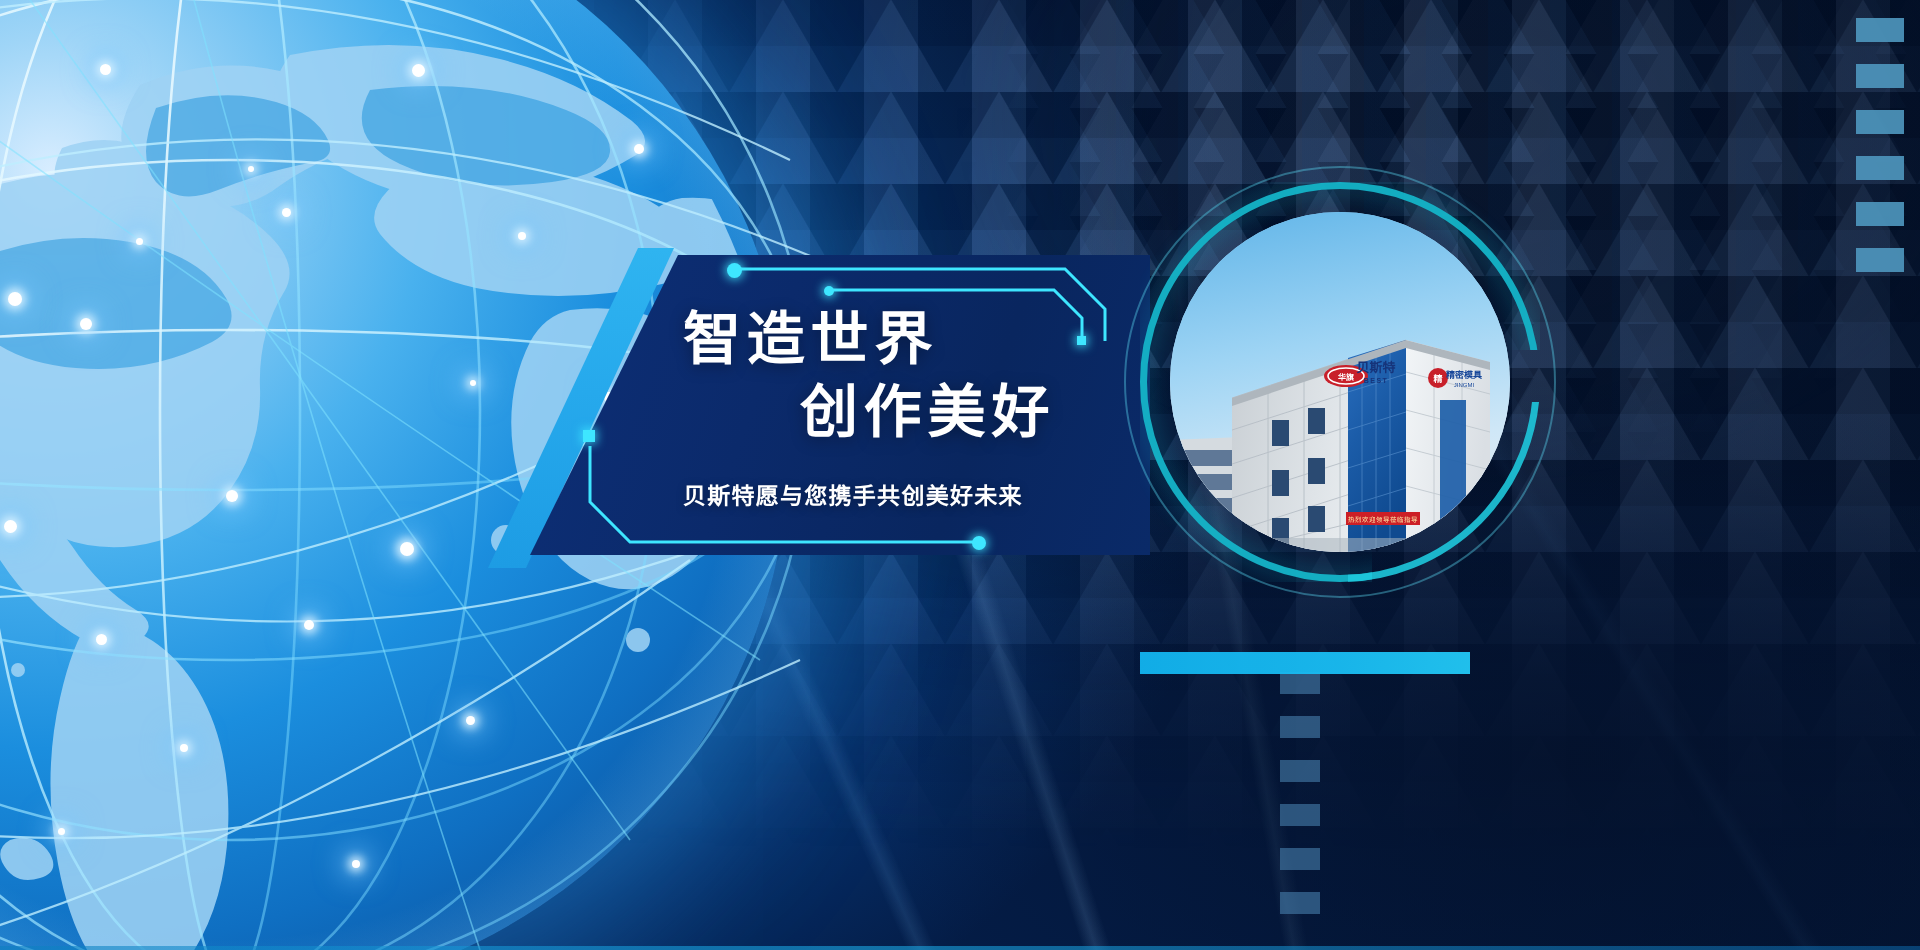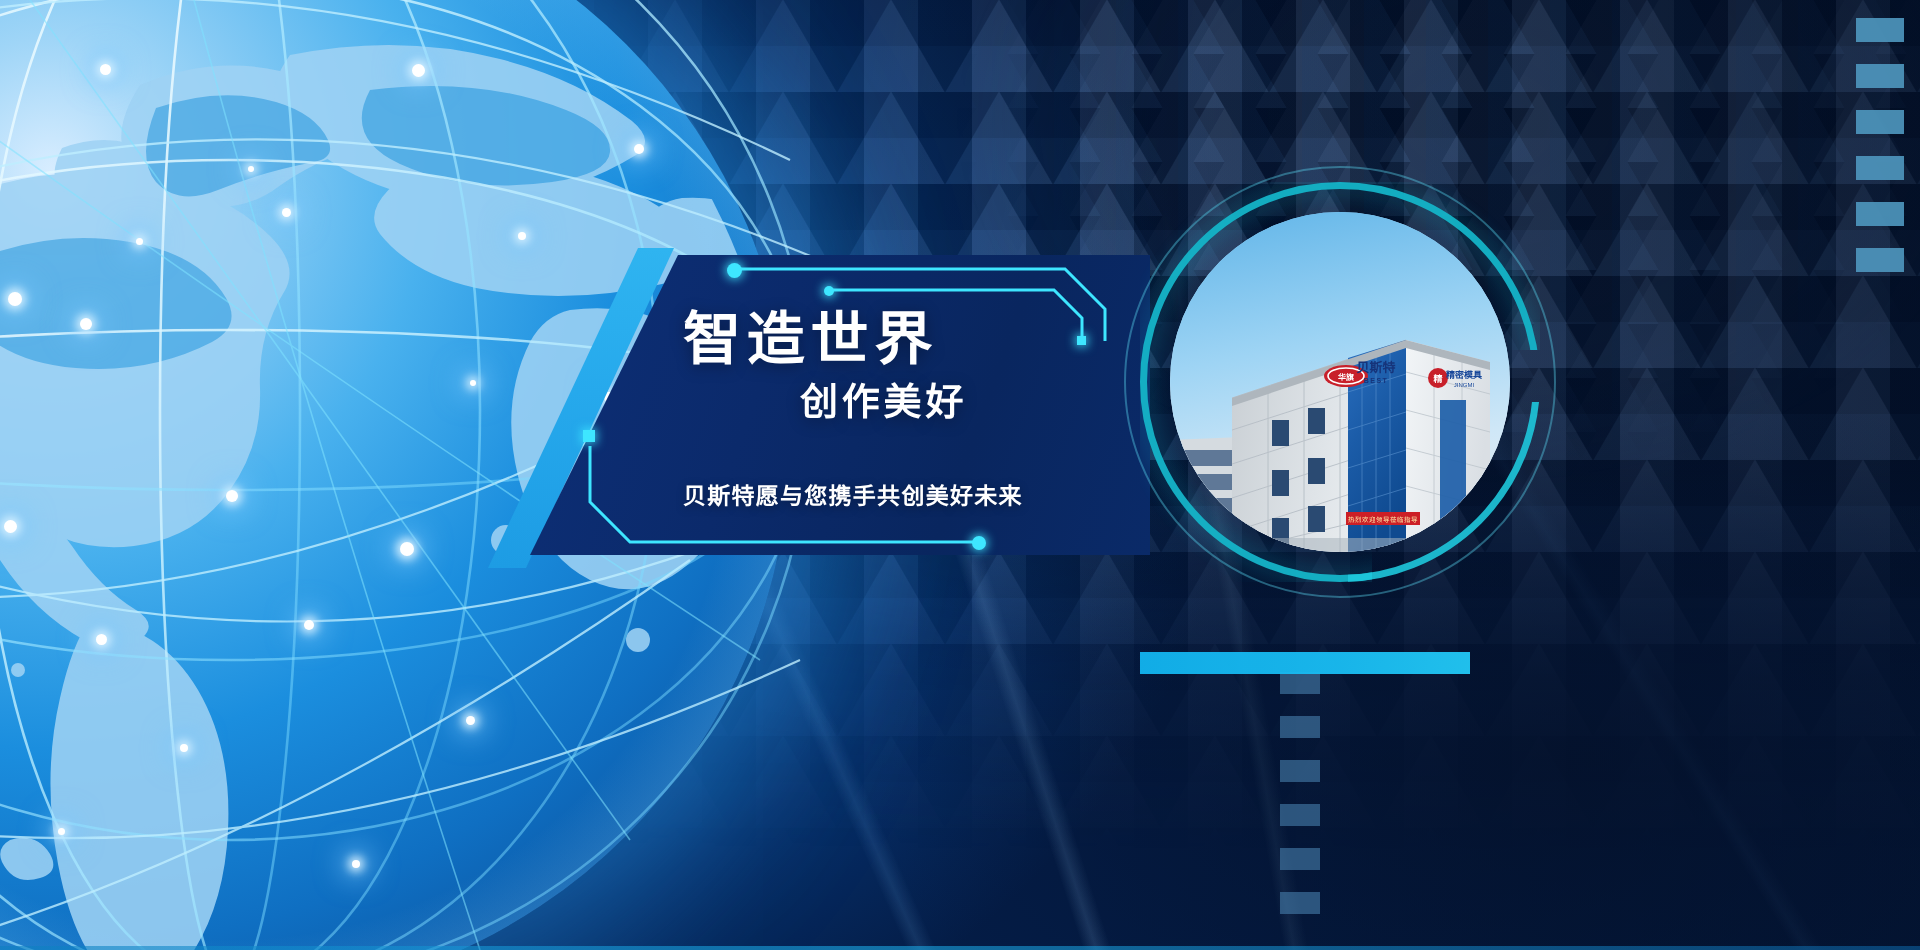--- a/index.html
+++ b/index.html
@@ -112,21 +112,21 @@
   }
   .c-sq{ position:absolute; background:#3ee6ff; box-shadow:0 0 10px 2px rgba(62,230,255,.75); }
 
   
   .headline{
     position:absolute; color:#ffffff; font-weight:700;
     letter-spacing:.10em; text-shadow:0 3px 16px rgba(0,0,0,.35);
     white-space:nowrap;
   }
   .headline-1{ left:683px; top:310px; font-size:58px; line-height:1; }
-  .headline-2{ left:800px; top:383px; font-size:38px; line-height:1; }
+  .headline-2{ left:800px; top:383px; font-size:58px; line-height:1; }
   .subtitle{
     position:absolute; left:683px; top:461px; color:#ffffff;
     font-size:23px; font-weight:700; letter-spacing:.055em; white-space:nowrap;
     text-shadow:0 2px 10px rgba(0,0,0,.35);
     margin-top:16px;
   }
 
   
   .photo-wrap{ position:absolute; left:1140px; top:182px; width:400px; height:400px; }
   .ring-outer{

